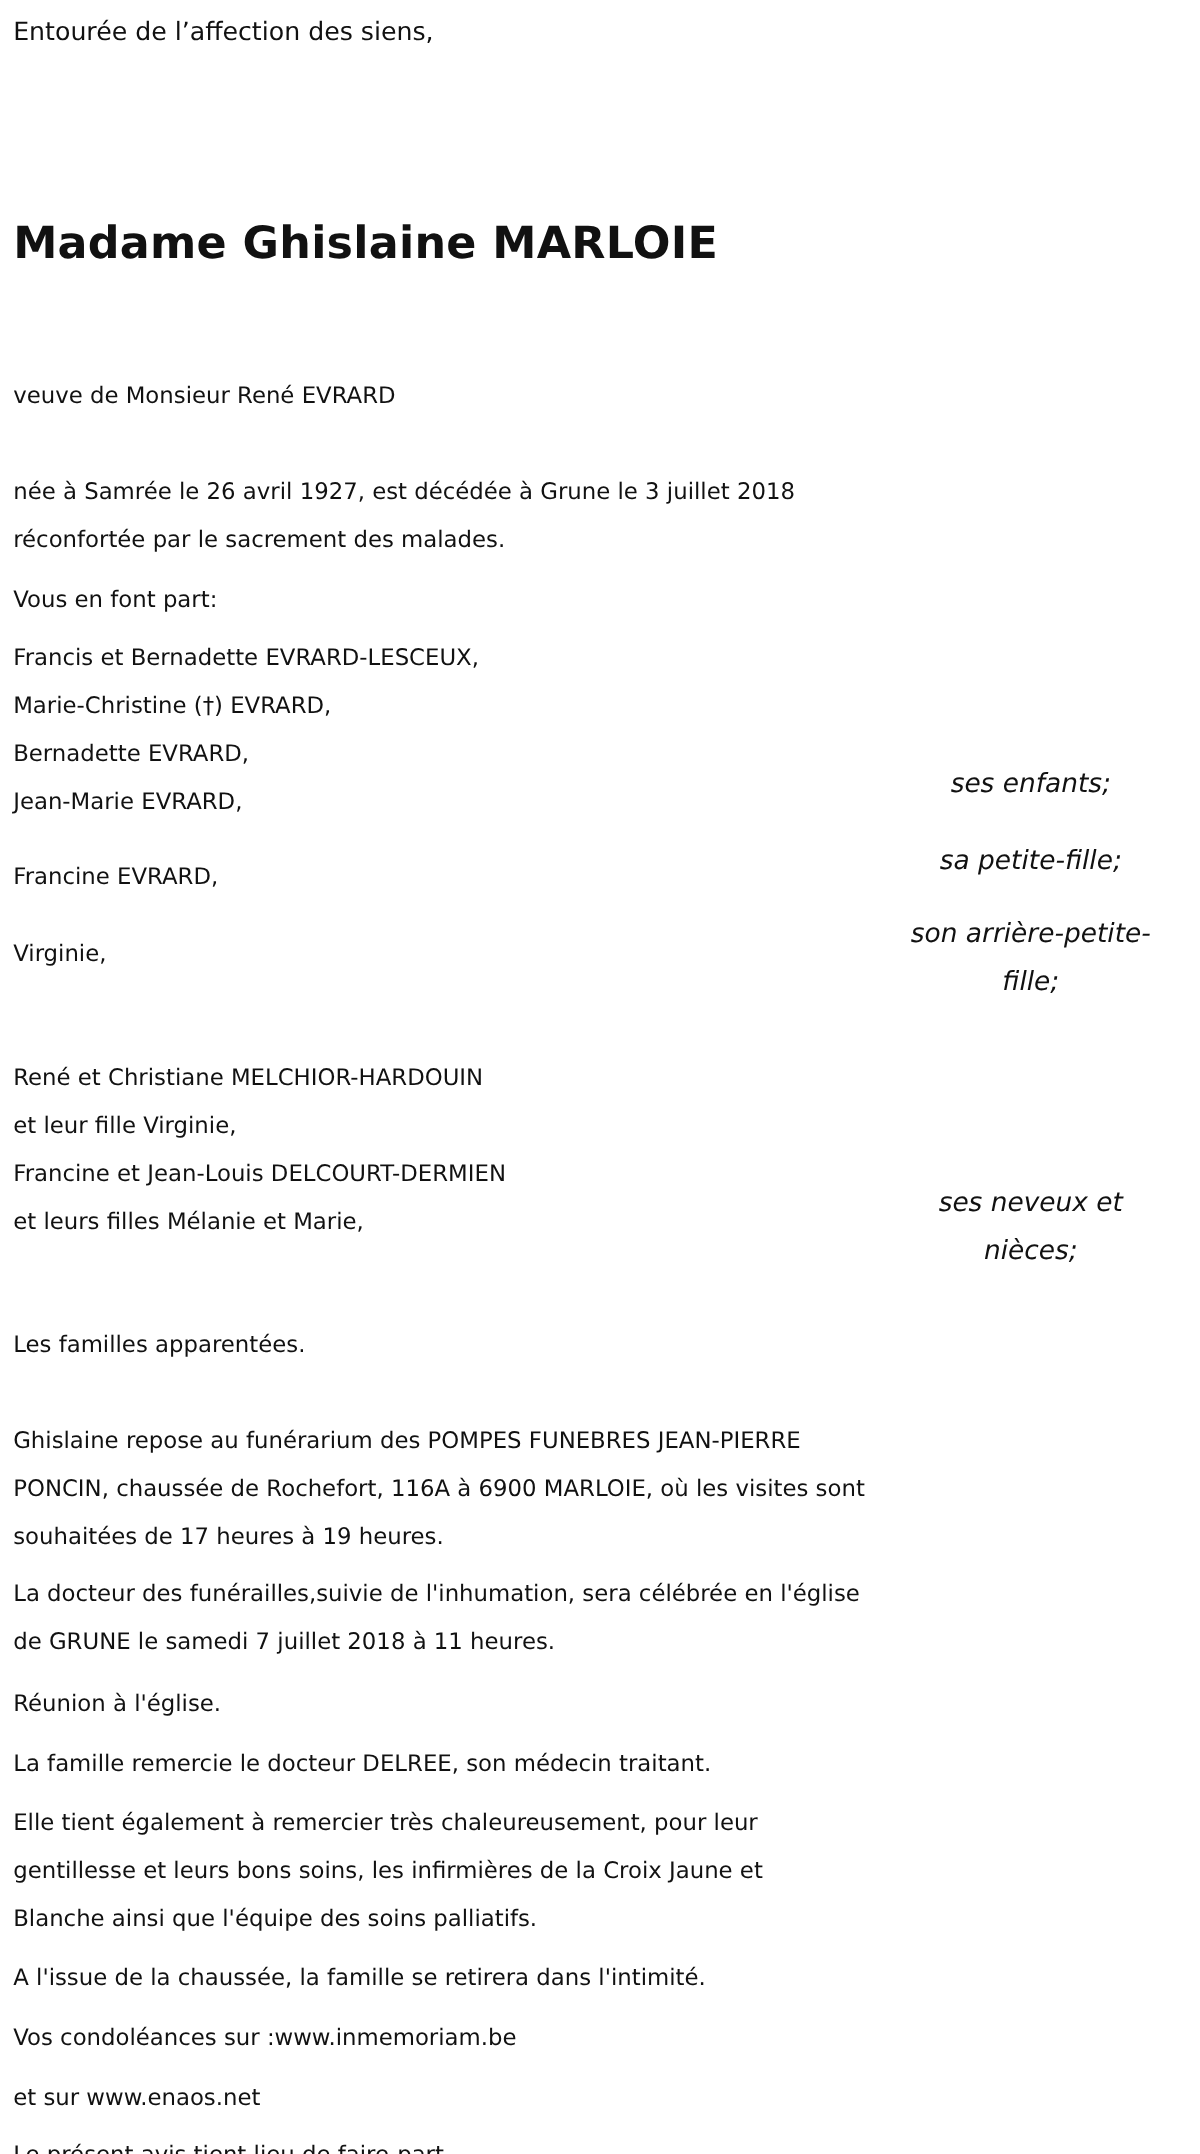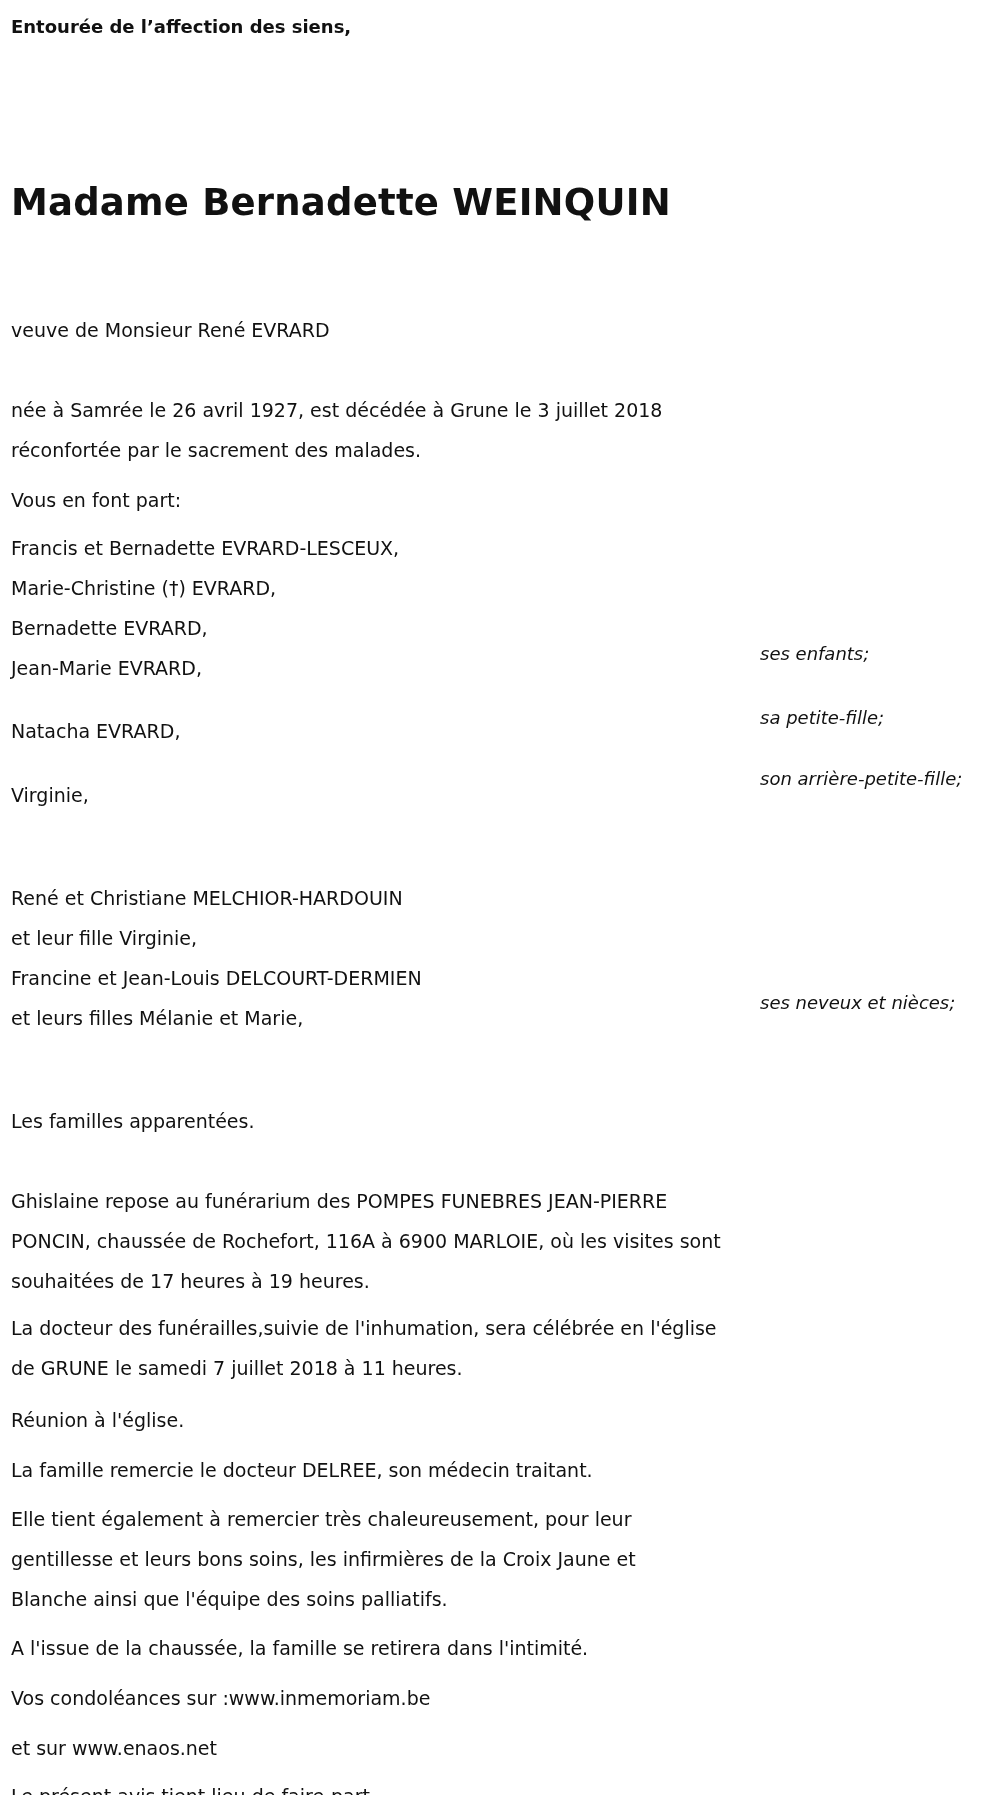--- a/index.html
+++ b/index.html
@@ -2,51 +2,51 @@
 <html><head>
 <meta charset="utf-8">
 <style>
   html, body { margin: 0; padding: 0; background: #ffffff; }
   body {
     width: 1000px; height: 1795px; overflow: hidden; position: relative;
     color: #111111;
     font-family: "DejaVu Sans", sans-serif;
   }
   .page { position: absolute; left: 11px; top: 0; width: 979px; }
-  .intro { font-weight: bold; font-size: 18px; line-height: 49px; margin: 0; position: absolute; top: 2px; left: 0; }
+  .intro { font-weight: normal; font-size: 21px; line-height: 49px; margin: 0; position: absolute; top: 2px; left: 0; }
   .intro div { height: 49px; }
   .heading { position: absolute; top: 178px; left: 0; margin: 0; font-size: 37px; font-weight: bold; line-height: 50px; letter-spacing: 0.2px; }
   .t { position: absolute; left: 0; font-size: 19px; line-height: 40px; white-space: nowrap; margin-top: 37px; }
-  .lbl { position: absolute; right: 0; width: 230px; text-align: left; font-style: italic; font-size: 18px; line-height: 40px; }
+  .lbl { position: absolute; right: 16px; width: 230px; text-align: center; font-style: italic; font-size: 22px; line-height: 40px; }
 </style>
 </head>
 <body>
 
 <div class="page">
 
   <div class="intro">
     <div>Entourée de l’affection des siens,</div>
   </div>
 
-  <h1 class="heading">Madame Bernadette WEINQUIN</h1>
+  <h1 class="heading">Madame Ghislaine MARLOIE</h1>
 
   <div class="t" style="top:273px">veuve de Monsieur René EVRARD</div>
 
   <div class="t" style="top:353px">née à Samrée le 26 avril 1927, est décédée à Grune le 3 juillet 2018</div>
   <div class="t" style="top:393px">réconfortée par le sacrement des malades.</div>
 
   <div class="t" style="top:443px">Vous en font part:</div>
 
   <div class="t" style="top:491px">Francis et Bernadette EVRARD-LESCEUX,</div>
   <div class="t" style="top:531px">Marie-Christine (†) EVRARD,</div>
   <div class="t" style="top:571px">Bernadette EVRARD,</div>
   <div class="t" style="top:611px">Jean-Marie EVRARD,</div>
   <div class="lbl" style="top:634px">ses enfants;</div>
 
-  <div class="t" style="top:674px">Natacha EVRARD,</div>
+  <div class="t" style="top:674px">Francine EVRARD,</div>
   <div class="lbl" style="top:698px">sa petite-fille;</div>
 
   <div class="t" style="top:738px">Virginie,</div>
   <div class="lbl" style="top:759px">son arrière-petite-fille;</div>
 
   <div class="t" style="top:841px">René et Christiane MELCHIOR-HARDOUIN</div>
   <div class="t" style="top:881px">et leur fille Virginie,</div>
   <div class="t" style="top:921px">Francine et Jean-Louis DELCOURT-DERMIEN</div>
   <div class="t" style="top:961px">et leurs filles Mélanie et Marie,</div>
   <div class="lbl" style="top:983px">ses neveux et nièces;</div>

